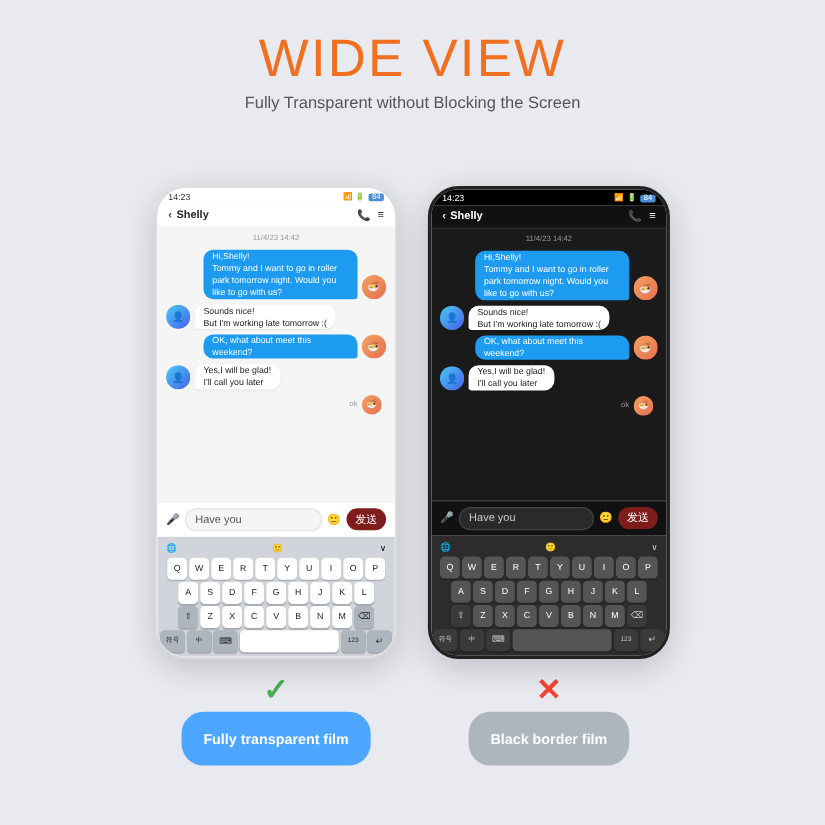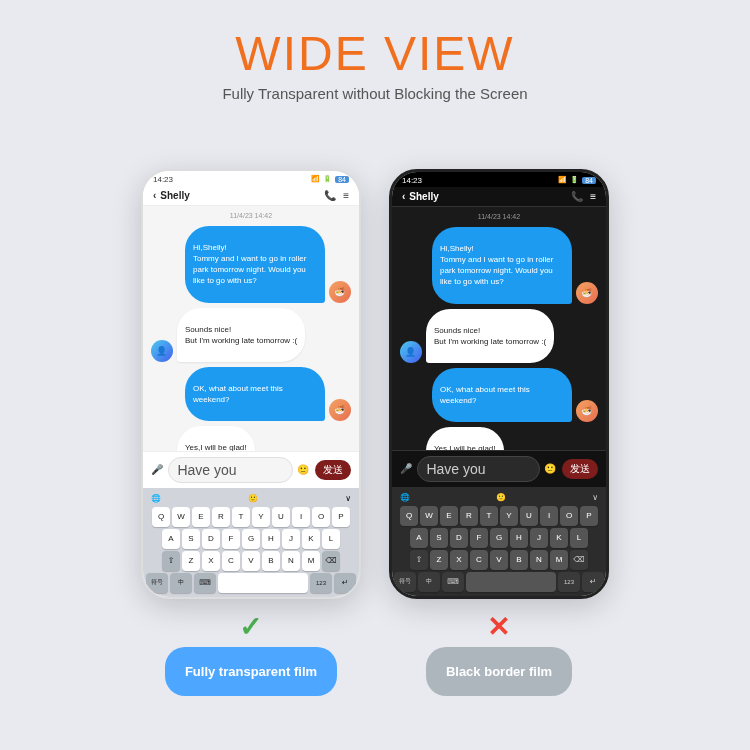--- a/index.html
+++ b/index.html
@@ -181,22 +181,22 @@
       align-items: center;
       justify-content: center;
       font-size: 9px;
     }
 
     .avatar-img-blue {
       background: linear-gradient(135deg, #4cc9f0, #4361ee);
     }
 
     .bubble {
-      border-radius: 24px;
-      padding: 16px 8px;
+      border-radius: 9px;
+      padding: 0 8px;
       font-size: 8px;
       line-height: 1.4;
       max-width: 140px;
     }
 
     .bubble-blue {
       background: #1d9bf0;
       color: #fff;
       border-bottom-right-radius: 3px;
     }
@@ -224,21 +224,21 @@
       display: flex;
       align-items: center;
       gap: 5px;
     }
 
     .input-box {
       flex: 1;
       background: #f5f5f5;
       border-radius: 16px;
       padding: 4px 8px;
-      font-size: 14px;
+      font-size: 10px;
       color: #555;
       border: 1px solid #e0e0e0;
     }
     .phone-dark .input-box {
       background: #2a2a2a;
       border-color: #444;
       color: #ccc;
     }
 
     .send-btn {

